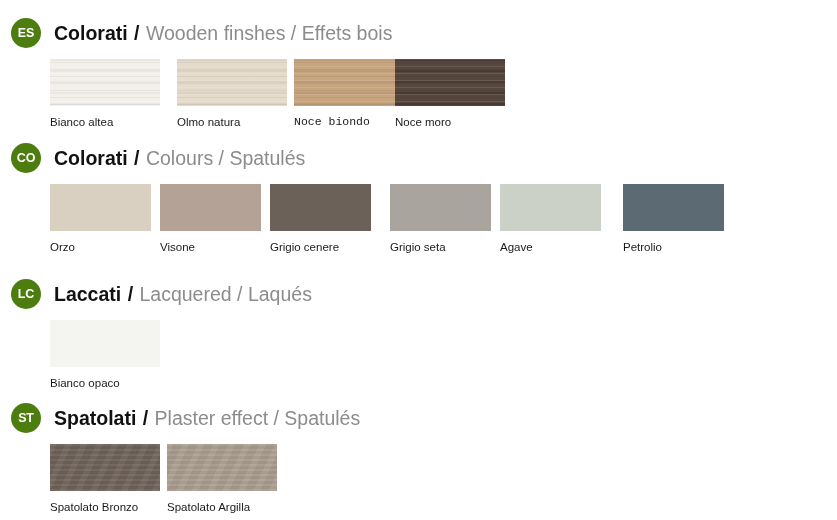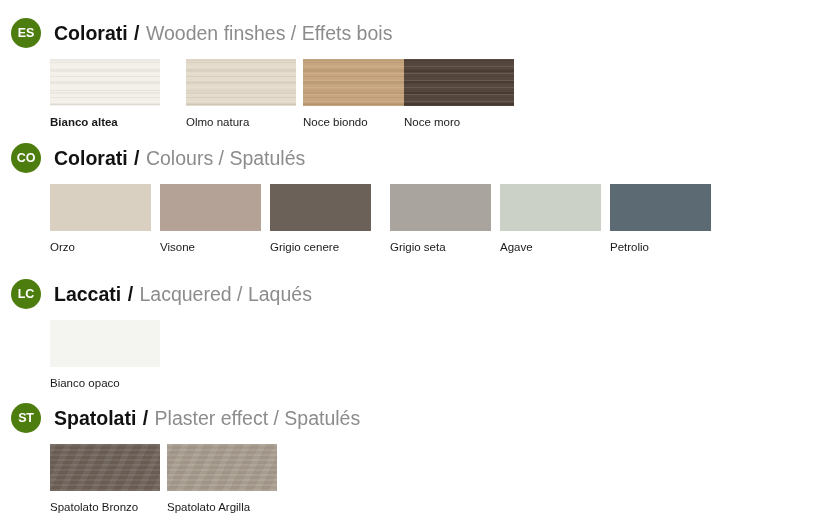--- a/index.html
+++ b/index.html
@@ -127,29 +127,29 @@
 <body>
 
 <div class="sheet">
 
 <div class="section" style="top: 18px;">
       <div class="section-header">
         <div class="badge">ES</div>
         <div class="titles"><span class="t-it">Colorati</span> <span class="t-sep">/</span> <span class="t-en">Wooden finshes</span> <span class="t-en">/</span> <span class="t-fr">Effets bois</span></div>
       </div>
       <div class="swatch-row">
-        <div class="swatch-cell" style="width: 126px; margin-right: 10px; font-weight: bold;">
+        <div class="swatch-cell" style="width: 126px; margin-right: 1px;">
           <div class="swatch grain" style="background: rgb(243, 239, 233); width: 110px;"></div>
           <div class="swatch-label">Bianco altea</div>
         </div>
         <div class="swatch-cell" style="width: 110px; margin-right: 7px;">
           <div class="swatch grain" style="background: rgb(227, 217, 201); width: 110px;"></div>
           <div class="swatch-label">Olmo natura</div>
         </div>
-        <div class="swatch-cell" style="width: 94px; margin-right: 7px;">
+        <div class="swatch-cell" style="width: 94px; margin-right: 7px; font-family: Liberation Mono, monospace;">
           <div class="swatch grain" style="background: rgb(195, 160, 120); width: 110px;"></div>
           <div class="swatch-label">Noce biondo</div>
         </div>
         <div class="swatch-cell" style="width: 110px; margin-right: 7px;">
           <div class="swatch grain" style="background: rgb(76, 61, 52); width: 110px;"></div>
           <div class="swatch-label">Noce moro</div>
         </div>
       </div>
     </div>
     <div class="section" style="top: 143px;">
@@ -167,21 +167,21 @@
           <div class="swatch-label">Visone</div>
         </div>
         <div class="swatch-cell" style="width: 111px; margin-right: 9px;">
           <div class="swatch flat" style="background: rgb(107, 97, 89); width: 101px;"></div>
           <div class="swatch-label">Grigio cenere</div>
         </div>
         <div class="swatch-cell" style="width: 101px; margin-right: 9px;">
           <div class="swatch flat" style="background: rgb(169, 164, 157); width: 101px;"></div>
           <div class="swatch-label">Grigio seta</div>
         </div>
-        <div class="swatch-cell" style="width: 101px; margin-right: 9px;">
+        <div class="swatch-cell" style="width: 101px; margin-right: 22px;">
           <div class="swatch flat" style="background: rgb(204, 209, 199); width: 101px;"></div>
           <div class="swatch-label">Agave</div>
         </div>
         <div class="swatch-cell" style="width: 101px; margin-right: 9px;">
           <div class="swatch flat" style="background: rgb(91, 106, 115); width: 101px;"></div>
           <div class="swatch-label">Petrolio</div>
         </div>
       </div>
     </div>
     <div class="section" style="top: 279px;">

